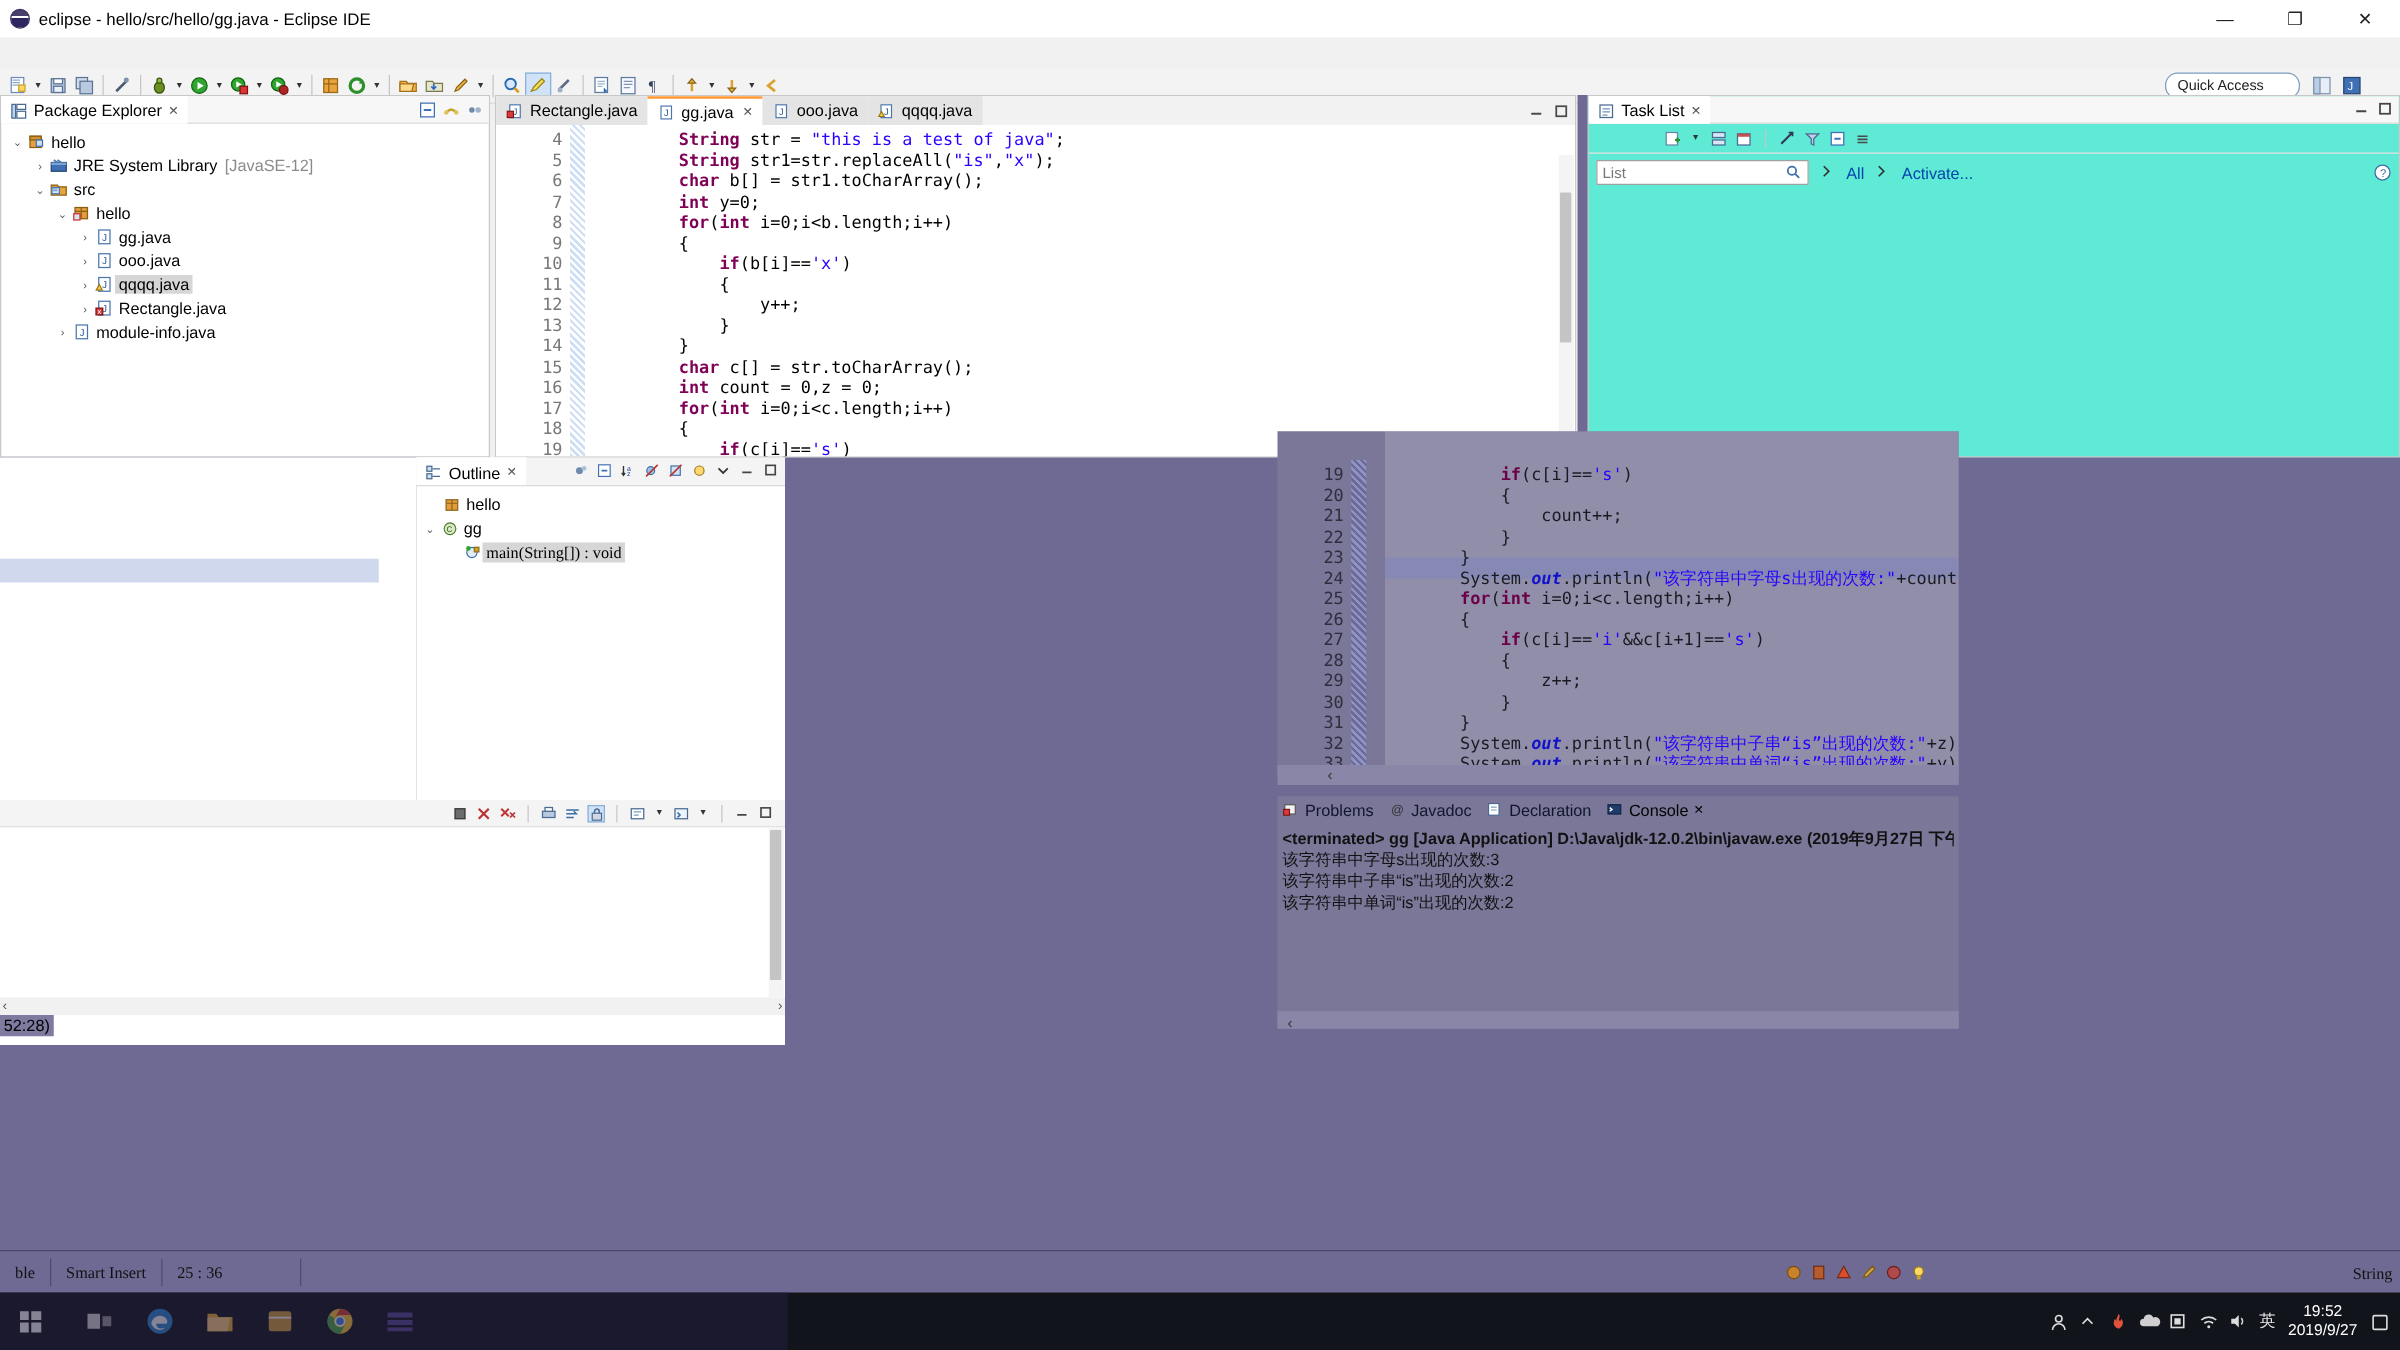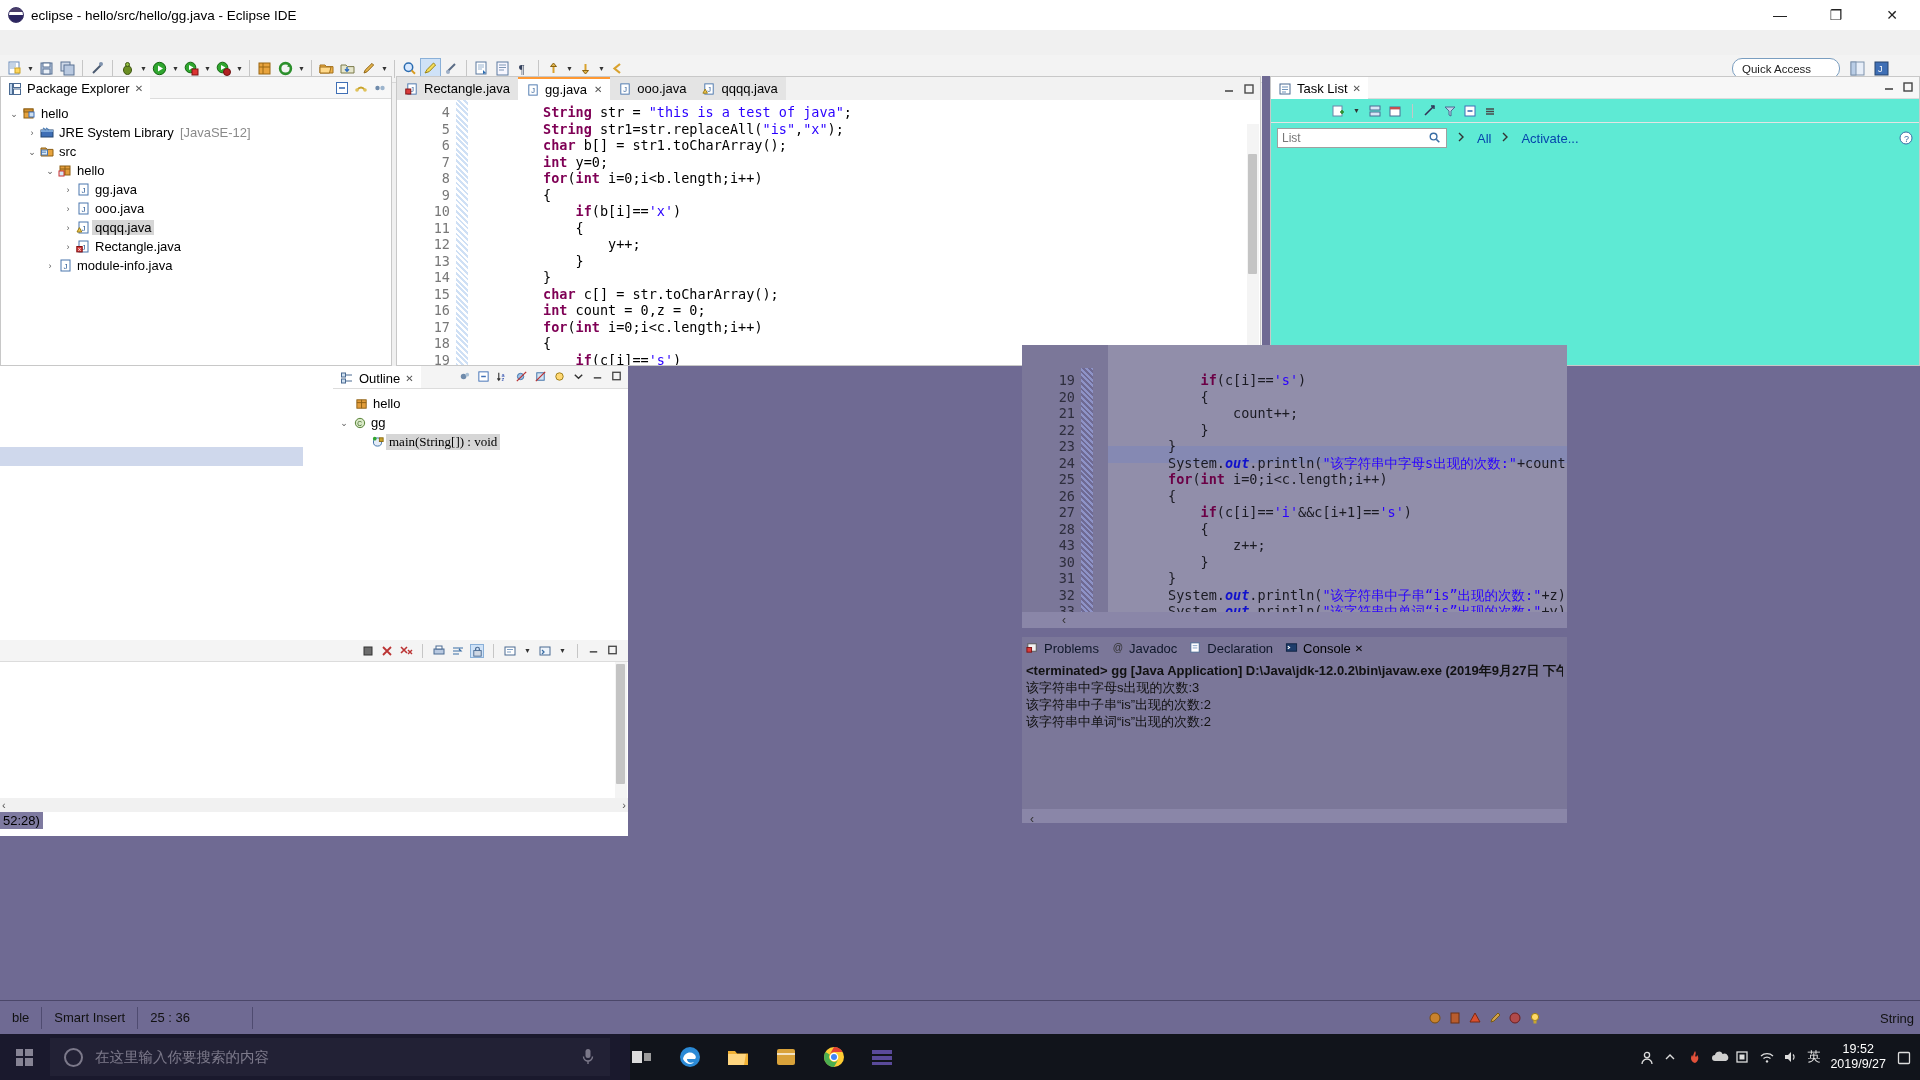--- a/index.html
+++ b/index.html
@@ -223,20 +223,21 @@
   .dc-tab.active { color: #000; }
   .dc-body { font-size: 13px; color: #111; padding: 3px 4px; line-height: 17px; }
   .dc-term { font-weight: bold; white-space: nowrap; overflow: hidden; }
   .dc-hscroll { position: absolute; left: 0; bottom: 0; height: 14px; width: 100%; background: #8a86a8; }
 
   
   .statusbar {
     position: absolute; left: 0; top: 1000px; width: 1920px; height: 34px;
     background: #6f6a93; display: flex; align-items: center; font-size: 13px; color: #111;
     border-top: 1px solid #4b4769;
+    font-family: Liberation Serif, serif;
   }
   .sb-cell { padding: 0 12px; height: 22px; display: flex; align-items: center; }
   .sb-div { width: 1px; height: 22px; background: #4f4b70; }
   .sb-right { position: absolute; right: 0; display: flex; align-items: center; gap: 6px; padding-right: 8px; }
 
   
   .hang-coord {
     position: absolute; left: 0; top: 812px; font-size: 13px; color: #000000;
     background: #7e7aa0; padding: 1px 3px;
   }
@@ -977,21 +978,21 @@
         <div>19</div>
         <div>20</div>
         <div>21</div>
         <div>22</div>
         <div>23</div>
         <div>24</div>
         <div>25</div>
         <div>26</div>
         <div>27</div>
         <div>28</div>
-        <div>43</div>
+        <div>29</div>
         <div>30</div>
         <div>31</div>
         <div>32</div>
         <div>33</div>
         <div>34</div>
       </div>
       <div class="marker-bar"></div>
       <div class="code-text"><div>            <span class="kw">if</span>(c[i]==<span class="str">'s'</span>)</div><div>            {</div><div>                count++;</div><div>            }</div><div>        }</div><div>        System.<span class="fld">out</span>.println(<span class="str">"该字符串中字母s出现的次数:"</span>+count);</div><div>        <span class="kw">for</span>(<span class="kw">int</span> i=0;i&lt;c.length;i++)</div><div>        {</div><div>            <span class="kw">if</span>(c[i]==<span class="str">'i'</span>&amp;&amp;c[i+1]==<span class="str">'s'</span>)</div><div>            {</div><div>                z++;</div><div>            }</div><div>        }</div><div>        System.<span class="fld">out</span>.println(<span class="str">"该字符串中子串“is”出现的次数:"</span>+z);</div><div>        System.<span class="fld">out</span>.println(<span class="str">"该字符串中单词“is”出现的次数:"</span>+y);</div><div>        <span class="kw">String</span> k=<span class="str">""</span>;</div></div>
     </div>
   </div>
@@ -1095,31 +1096,20 @@
   </div>
 
   <div class="taskbar">
     <div class="tb-start">
       <span class="win-logo">
           <i></i>
           <i></i>
           <i></i>
           <i></i>
         </span>
-    </div>
-    <div class="search-pill">
-      <span class="search-circle"></span>
-      <span class="search-text">在这里输入你要搜索的内容</span>
-      <span class="mic-ic">
-        <svg width="16" height="20" viewBox="0 0 16 20">
-            <rect x="5.5" y="2" width="5" height="9" rx="2.5" fill="#e6e6e6"></rect>
-            <path d="M3.5 9.5a4.5 4.5 0 009 0" fill="none" stroke="#e6e6e6" stroke-width="1.4"></path>
-            <path d="M8 14v3" stroke="#e6e6e6" stroke-width="1.4"></path>
-          </svg>
-      </span>
     </div>
     <div class="tb-icons">
       <div class="tb-app">
         <svg width="22" height="20" viewBox="0 0 22 20">
             <rect x="1" y="4" width="10" height="12" fill="#dcdcdc"></rect>
             <rect x="13" y="6" width="7" height="8" fill="#9a9a9a"></rect>
           </svg>
       </div>
       <div class="tb-app">
         <svg width="24" height="24" viewBox="0 0 24 24">

